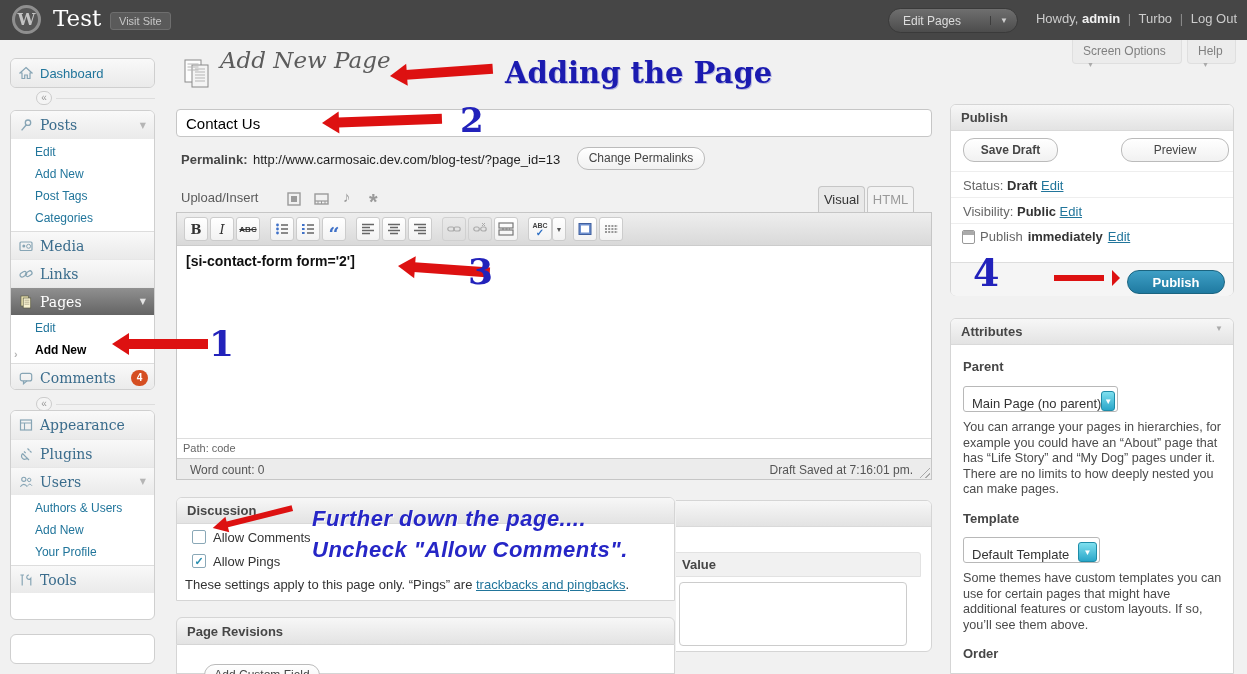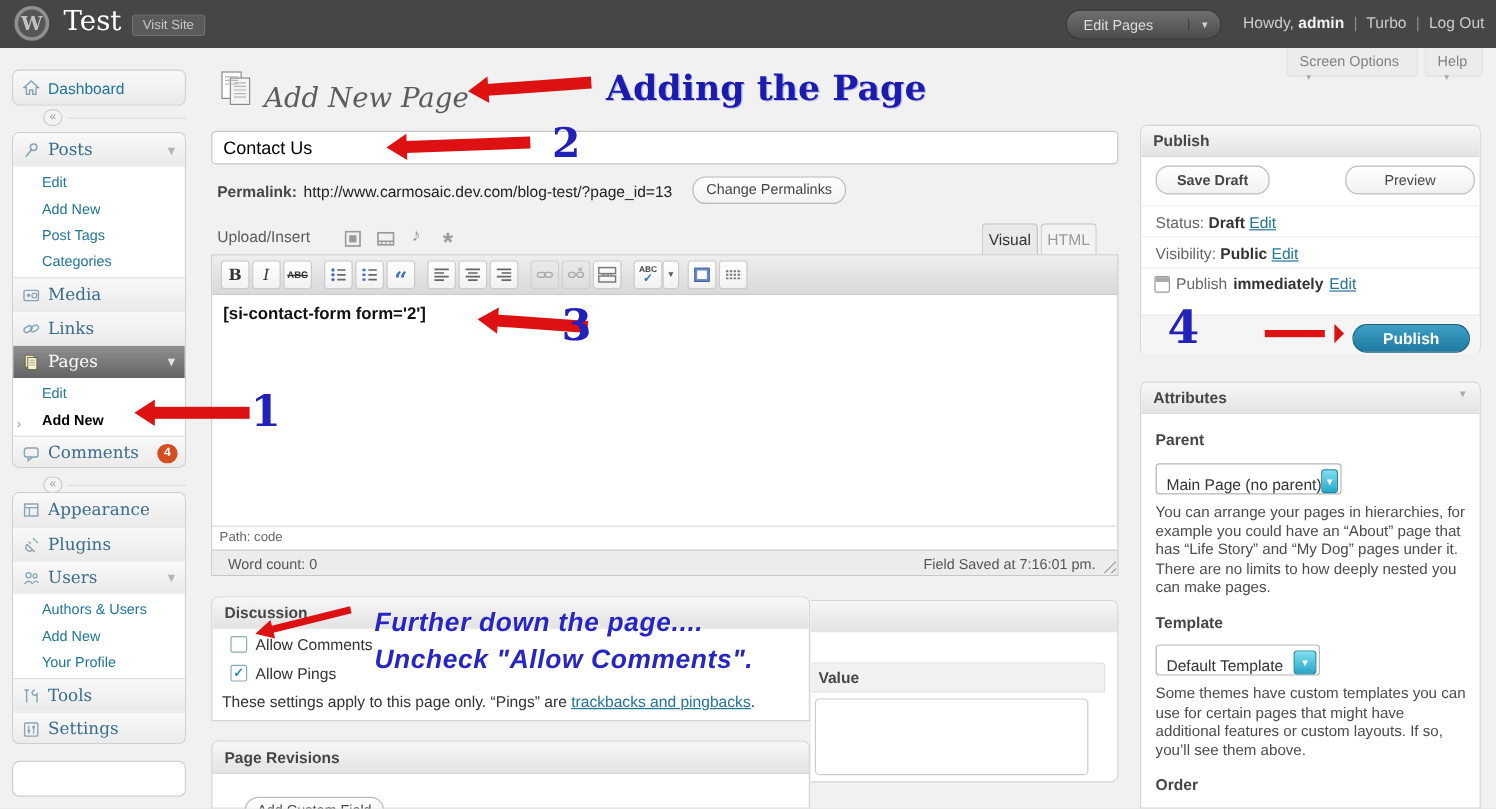--- a/index.html
+++ b/index.html
@@ -270,48 +270,39 @@
       <a href="#" class="sub-item">Authors &amp; Users</a>
       <a href="#" class="sub-item">Add New</a>
       <a href="#" class="sub-item">Your Profile</a>
     </div>
     <div class="menu-top" style="border-top:1px solid #ddd;">
       <svg class="micon" viewBox="0 0 14 14">
           <path d="M3.2 2 v10.5 M1.4 2 h3.6 M10 2 a2.2 2.2 0 1 0 1.8 3.4 l0 7" stroke="#87a5b5" stroke-width="1.2" fill="none"></path>
         </svg>
       <span class="mlabel">Tools</span>
     </div>
-    <div class="menu-top">
-      <svg class="micon" viewBox="0 0 14 14">
-          <rect x="1.5" y="1.5" width="11" height="11" rx="1" fill="none" stroke="#87a5b5" stroke-width="1.1"></rect>
-          <path d="M5 3.5 v7 M9 3.5 v7" stroke="#87a5b5" stroke-width="1"></path>
-          <rect x="3.9" y="7" width="2.2" height="2" fill="#87a5b5"></rect>
-          <rect x="7.9" y="4" width="2.2" height="2" fill="#87a5b5"></rect>
-        </svg>
-      <span class="mlabel">Settings</span>
-    </div>
   </div>
 
   <div class="abs menu-group" style="top:634px;height:30px;">
     <div class="menu-top" style="height:28px;margin-top:44px;">
       <svg class="micon" viewBox="0 0 14 14">
           <circle cx="7" cy="7" r="2.8" fill="none" stroke="#87a5b5" stroke-width="1.1"></circle>
           <circle cx="7" cy="7" r="5.1" fill="none" stroke="#87a5b5" stroke-width="1.6" stroke-dasharray="2.4 1.8"></circle>
         </svg>
       <span class="mlabel">Contact</span>
     </div>
   </div>
 
   <svg class="abs" style="left:183px;top:58px;" width="30" height="32" viewBox="0 0 30 32">
     <rect x="2" y="2" width="16" height="22" fill="#fdfdfd" stroke="#8a8a8a"></rect>
     <rect x="9" y="7" width="16" height="22" fill="#f4f4f4" stroke="#8a8a8a"></rect>
     <path d="M12 11h10 M12 14h10 M12 17h10 M12 20h10 M12 23h10" stroke="#b5b5b5"></path>
     <path d="M4.5 6h11 M4.5 9h11 M4.5 12h11" stroke="#b5b5b5"></path>
   </svg>
-  <div class="abs page-heading" style="left:220px;top:69px;">Add New Page</div>
+  <div class="abs page-heading" style="left:220px;top:47px;">Add New Page</div>
 
   <input class="abs title-input" value="Contact Us" style="">
 
   <span class="abs plabel" style="left:181px;top:152px;">Permalink:</span>
   <span class="abs ptext" style="left:253px;top:152px;">http://www.carmosaic.dev.com/blog-test/?page_id=13</span>
   <div class="abs round-btn" style="left:577px;top:147px;width:128px;height:23px;padding-top:3px;">Change Permalinks</div>
 
   <span class="abs" style="left:181px;top:190px;font-size:13px;color:#5a5a5a;">Upload/Insert</span>
   <svg class="abs" style="left:287px;top:192px;" width="14" height="14" viewBox="0 0 14 14">
       <rect x="1" y="1" width="12" height="12" fill="none" stroke="#9a9a9a" stroke-width="1.4"></rect>
@@ -406,21 +397,21 @@
       <div class="tb-btn">
           <svg width="15" height="14" viewBox="0 0 15 14">
             <path d="M1 4h13 M1 7h13 M1 10h13" stroke="#777" stroke-width="1.6" stroke-dasharray="2 1.2"></path>
           </svg>
         </div>
     </div>
     <div id="editor-content" class="abs">[si-contact-form form='2']</div>
     <div id="path-bar" class="abs">Path: code</div>
     <div id="status-bar" class="abs">
       <span class="abs" style="left:13px;top:4px;">Word count: 0</span>
-      <span class="abs" style="right:18px;top:4px;">Field Saved at 7:16:01 pm.</span>
+      <span class="abs" style="right:18px;top:4px;">Draft Saved at 7:16:01 pm.</span>
       <span class="abs resize-grip"></span>
     </div>
   </div>
 
   <div class="abs panel" style="left:590px;top:500px;width:342px;height:152px;z-index:1;border-radius:6px;">
     <div class="panel-head"></div>
     <div class="abs" style="left:72px;top:51px;width:258px;height:25px;background:#f1f1f1;border:1px solid #e2e2e2;border-radius:3px 3px 0 0;font-weight:bold;font-size:13px;color:#464646;padding:4px 0 0 18px;">Value</div>
     <textarea class="abs" style="left: 88px; top: 81px; width: 228px; height: 64px; border: 1px solid rgb(204, 204, 204); border-radius: 4px; resize: none;"></textarea>
   </div>
 

